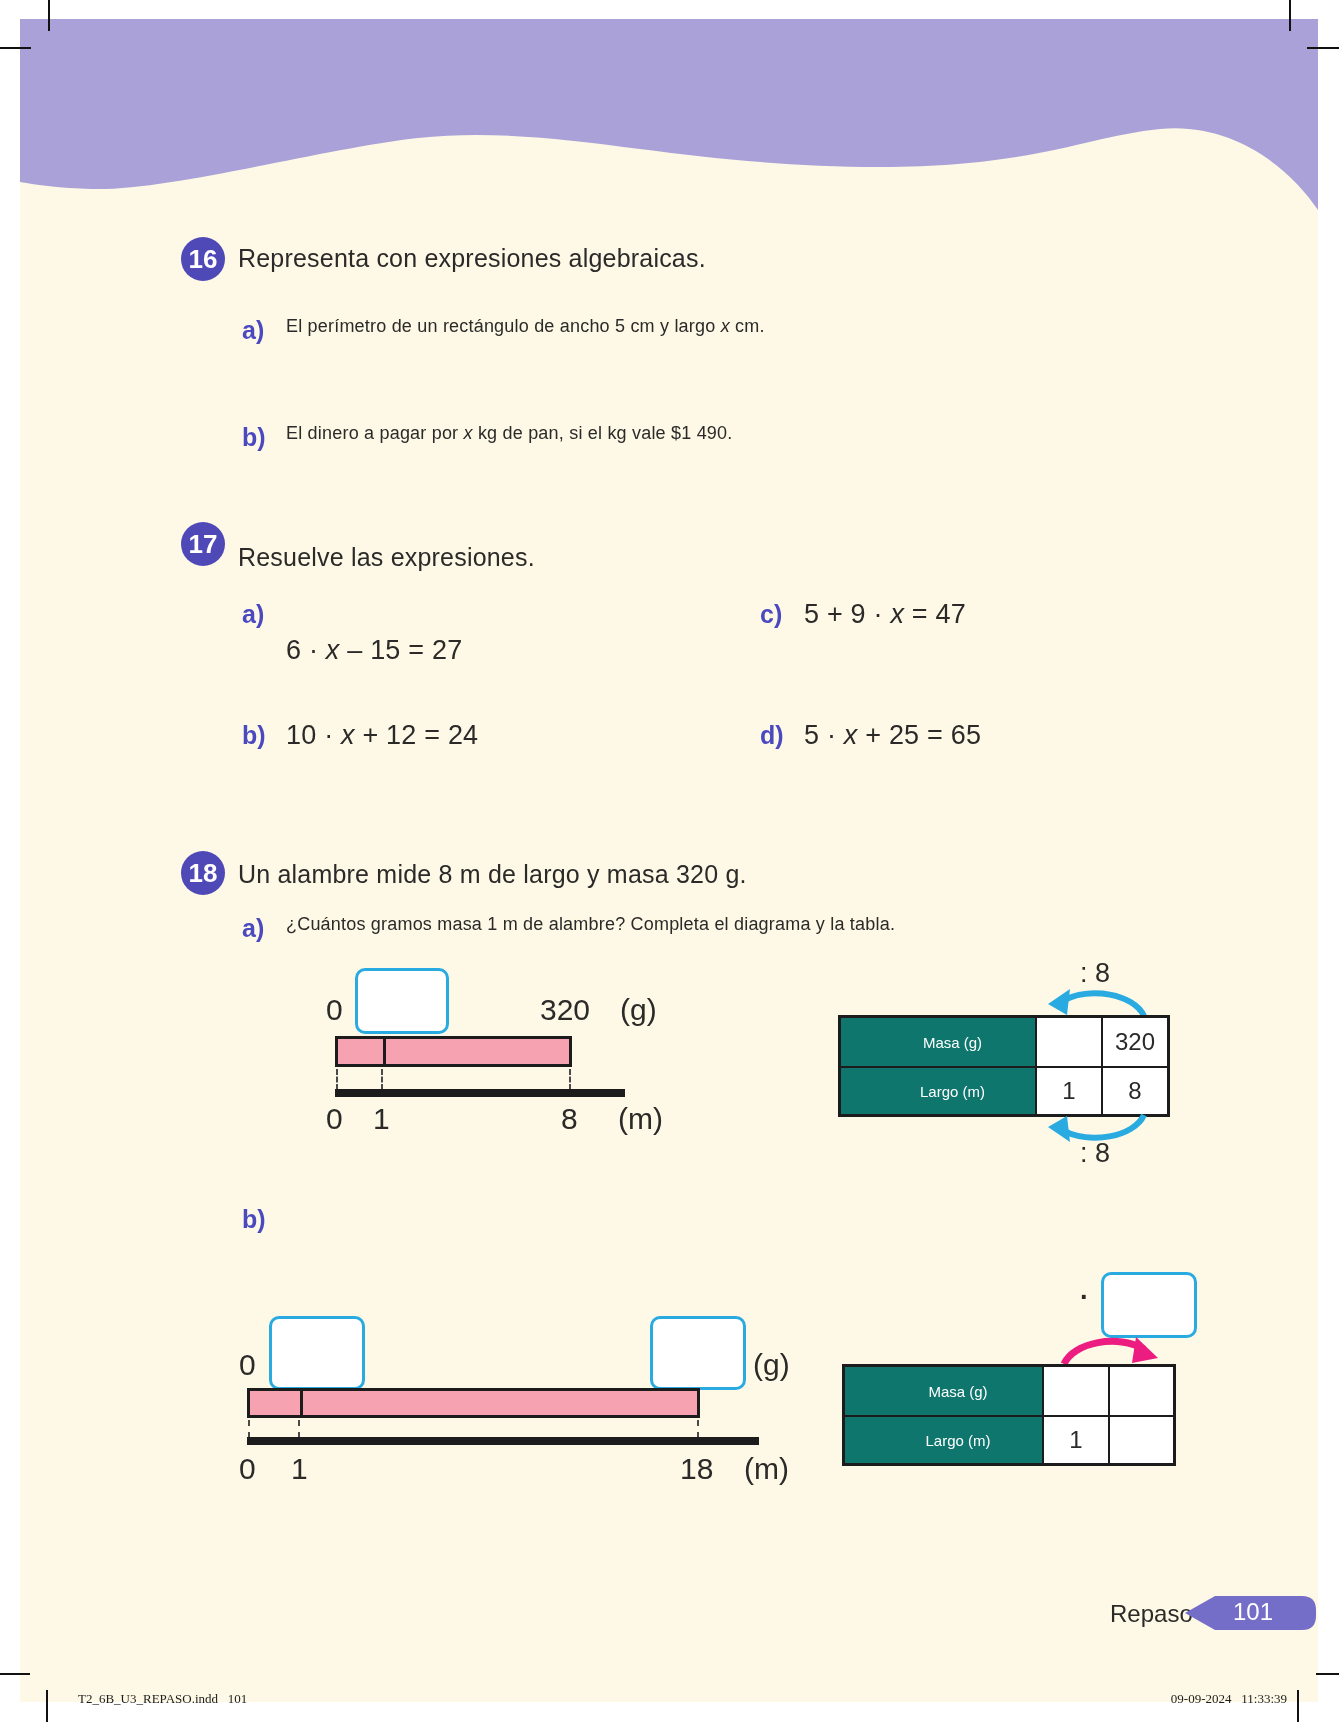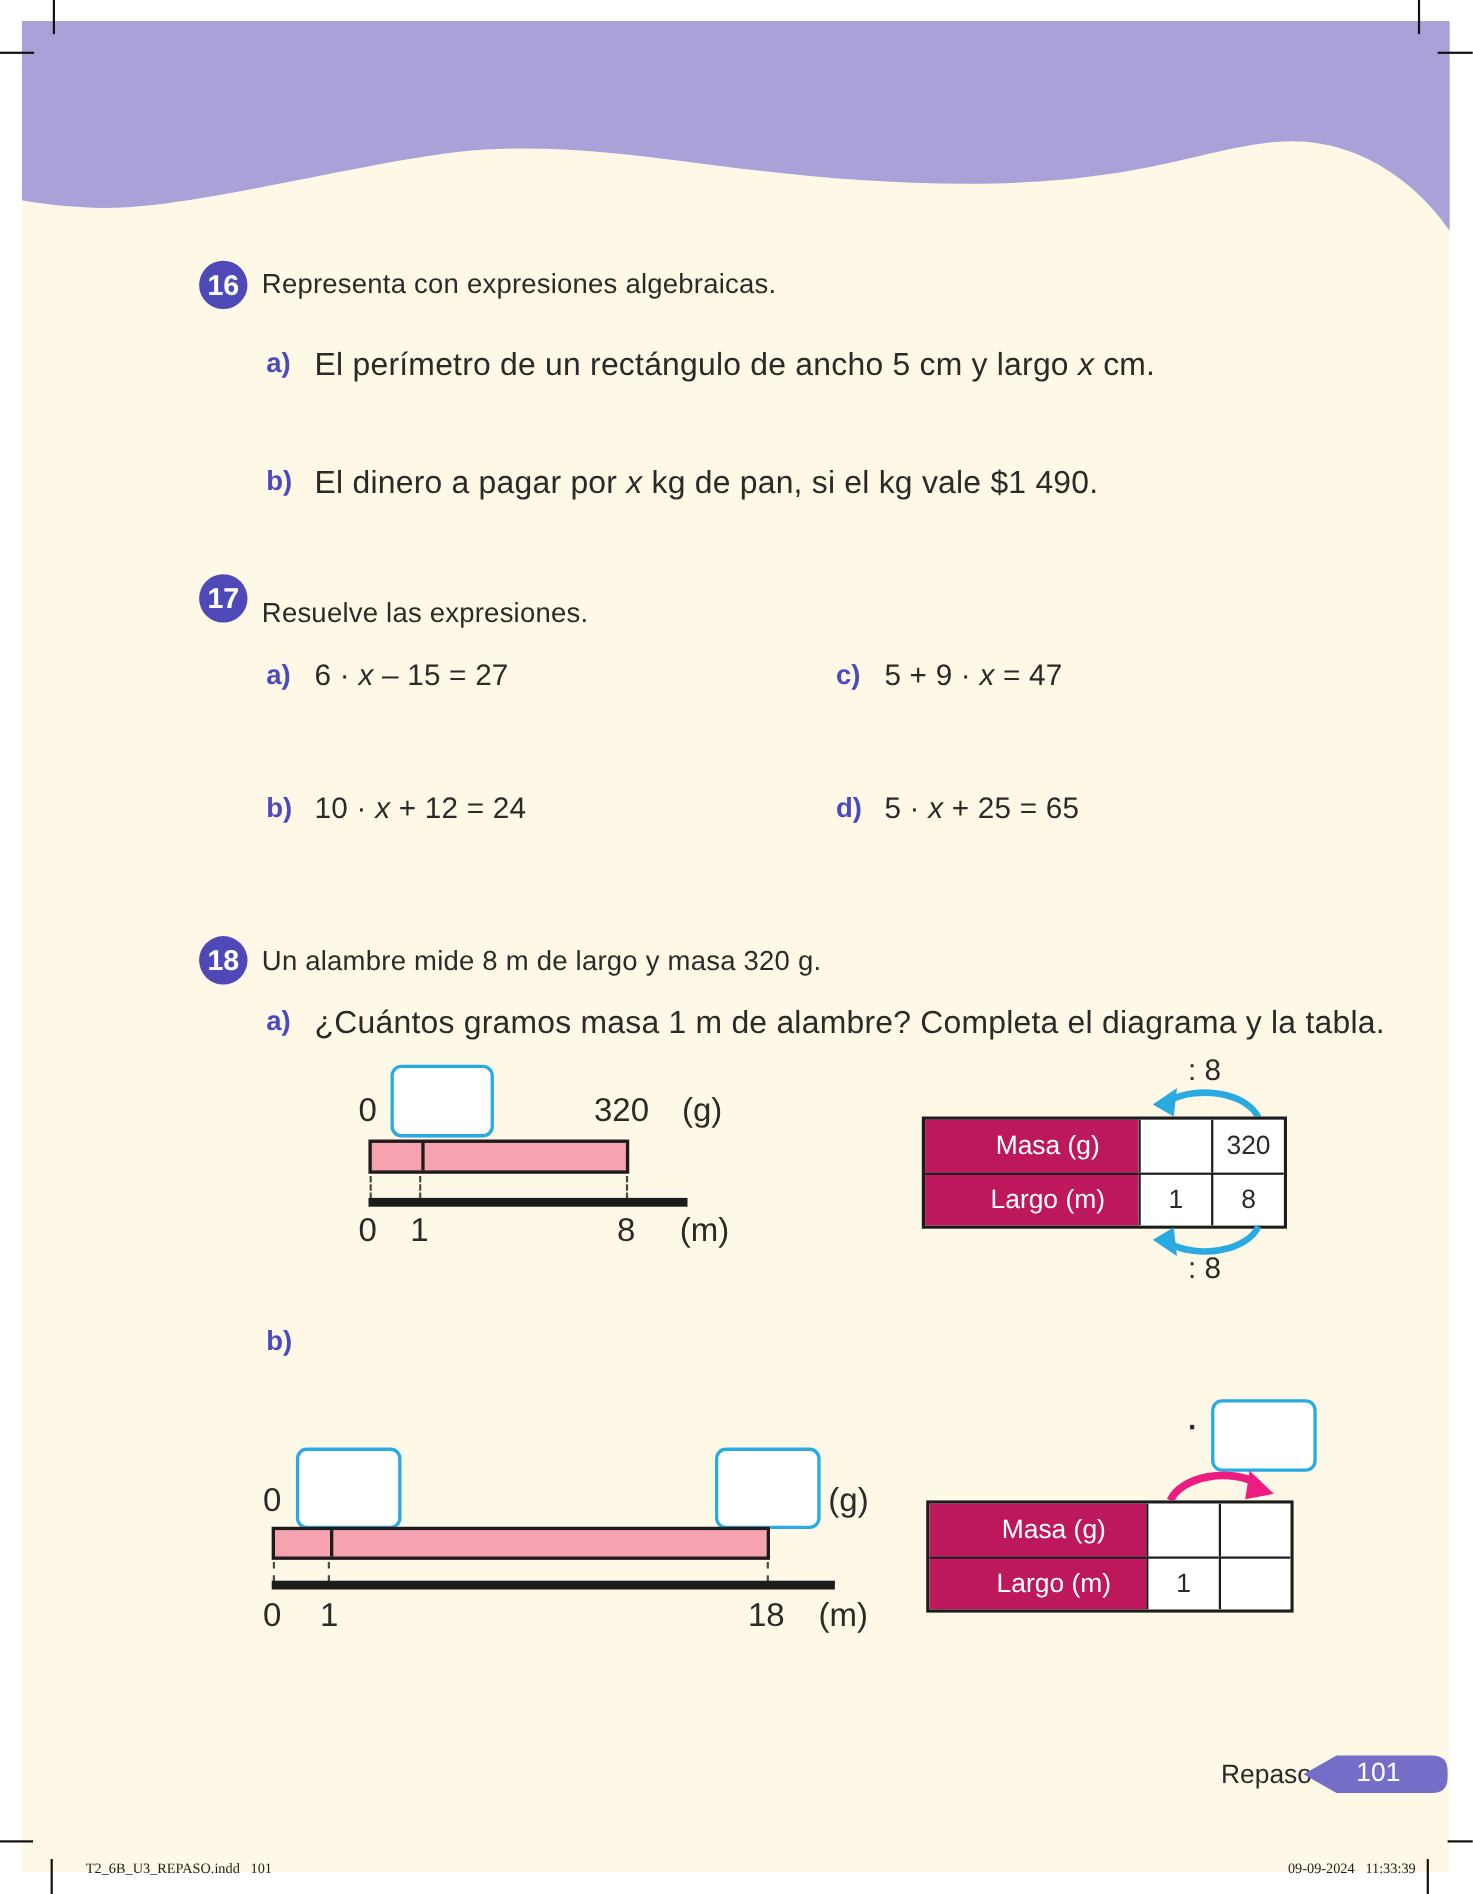--- a/index.html
+++ b/index.html
@@ -1,35 +1,35 @@
 <!DOCTYPE html>
 <html><head>
 <meta charset="utf-8">
 <style>
   html,body{margin:0;padding:0;background:#ffffff;}
   .canvas{position:relative;width:1339px;height:1722px;background:#ffffff;overflow:hidden;
           font-family:"Liberation Sans",sans-serif;color:#2b2a29;}
   .abs{position:absolute;}
   .page{left:20px;top:19px;width:1298px;height:1683px;background:#fdf9e6;}
   .cropmark{background:#111;}
-  .txt{white-space:nowrap;font-size:29px;color:#2b2a29;letter-spacing:.2px;}
+  .txt{white-space:nowrap;font-size:18px;color:#2b2a29;letter-spacing:.2px;}
   .title{font-size:25px;}
   .itemlabel{font-weight:bold;color:#4b49c0;font-size:25px;}
   .eq{font-size:27px;}
   .var{font-style:italic;}
   .badge{width:44px;height:44px;border-radius:50%;background:#4e49b7;color:#fff;
          display:flex;align-items:center;justify-content:center;font-size:26px;font-weight:bold;}
   .ansbox{background:#fff;border:3px solid #29abe2;border-radius:10px;}
   .pinkbar{background:#f6a2b1;border:3px solid #1c1c1c;box-sizing:border-box;}
   .bardiv{position:absolute;top:0;bottom:0;width:3px;background:#1c1c1c;}
   .dash{width:0;border-left:2px dashed #4a4a4a;}
   .numline{background:#1c1c1c;height:8px;}
   .dlabel{font-size:30px;white-space:nowrap;}
   .ptable{display:grid;grid-template-rows:48px 48px;border:3px solid #1c1c1c;background:#fff;}
-  .ptable .hc{background:#be185d;color:#fff;font-size:24px;display:flex;align-items:center;justify-content:center;border-top:2px solid #1c1c1c;padding-left:29px;}
+  .ptable .hc{background:#0f766e;color:#fff;font-size:15px;display:flex;align-items:center;justify-content:center;border-top:2px solid #1c1c1c;padding-left:29px;}
   .ptable .vc{display:flex;align-items:center;justify-content:center;font-size:24px;border-top:2px solid #1c1c1c;border-left:2px solid #1c1c1c;background:#fff;}
   .ptable .r0{border-top:none;}
   .op{font-size:27px;white-space:nowrap;}
   .footer-label{font-size:24px;}
   .pagetab-text{font-size:24px;color:#fff;font-weight:normal;}
   .printline{font-family:"Liberation Serif",serif;font-size:13px;color:#1c1c1c;white-space:pre;}
 </style>
 </head>
 <body>
 
@@ -60,21 +60,21 @@
 
   <span class="abs itemlabel" style="left:242px;top:423px;">b)</span>
   <span class="abs txt" style="left:286px;top:423px;"><span>El dinero a pagar por </span><span class="var">x</span><span> kg de pan, si el kg vale $1 490.</span></span>
 
   <div class="abs badge" style="left:181px;top:522px;">
     <span>17</span>
   </div>
   <span class="abs txt title" style="left:238px;top:543px;">Resuelve las expresiones.</span>
 
   <span class="abs itemlabel" style="left:242px;top:600px;">a)</span>
-  <span class="abs txt eq" style="left:286px;top:599px;"><span>6 · </span><span class="var">x</span><span> – 15 = 27</span></span>
+  <span class="abs txt eq" style="left:286px;top:635px;"><span>6 · </span><span class="var">x</span><span> – 15 = 27</span></span>
 
   <span class="abs itemlabel" style="left:760px;top:600px;">c)</span>
   <span class="abs txt eq" style="left:804px;top:599px;"><span>5 + 9 · </span><span class="var">x</span><span> = 47</span></span>
 
   <span class="abs itemlabel" style="left:242px;top:721px;">b)</span>
   <span class="abs txt eq" style="left:286px;top:720px;"><span>10 · </span><span class="var">x</span><span> + 12 = 24</span></span>
 
   <span class="abs itemlabel" style="left:760px;top:721px;">d)</span>
   <span class="abs txt eq" style="left:804px;top:720px;"><span>5 · </span><span class="var">x</span><span> + 25 = 65</span></span>
 

